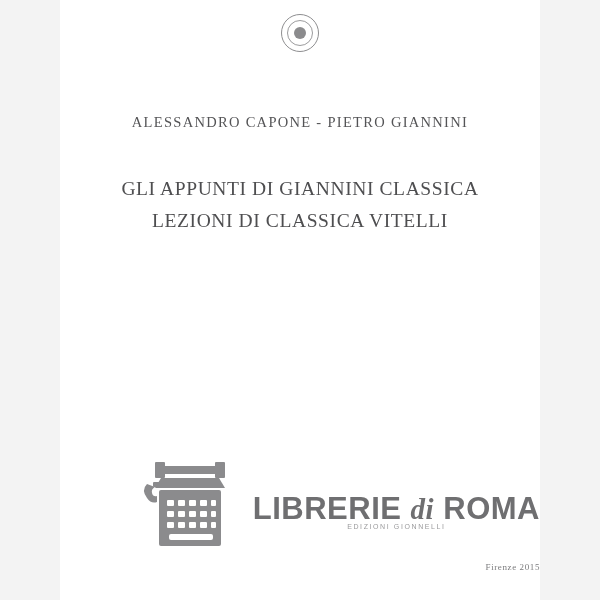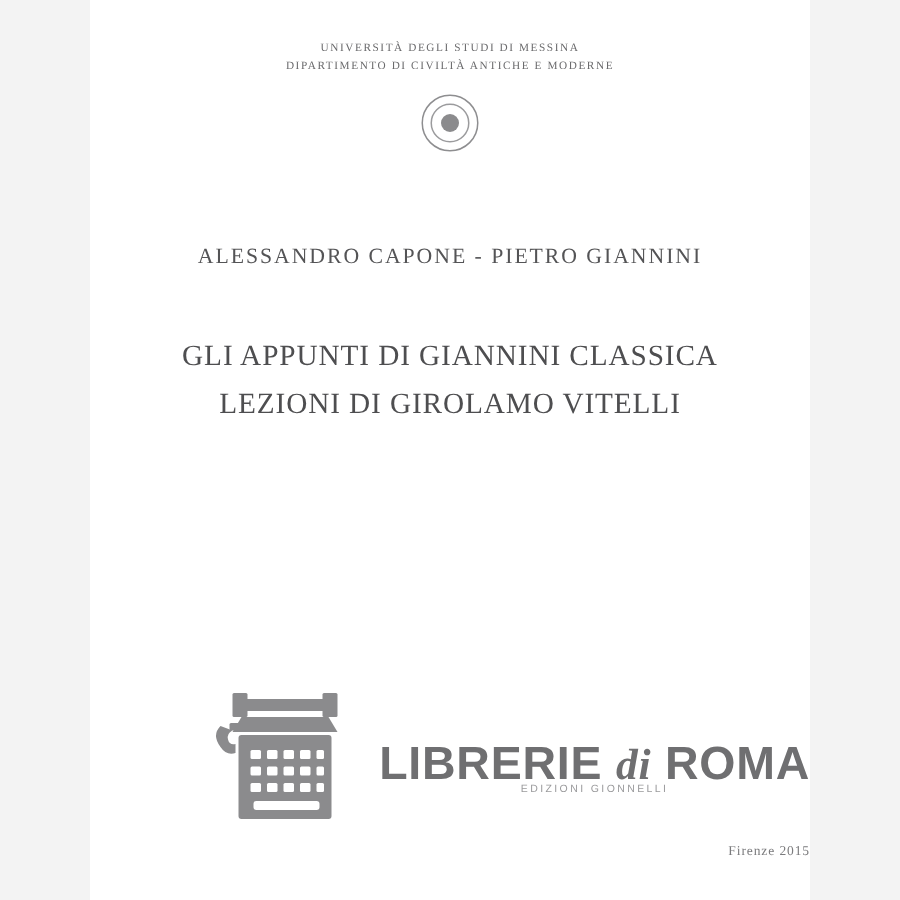--- a/index.html
+++ b/index.html
@@ -166,36 +166,32 @@
 </head>
 <body>
 
 <div class="page">
 
   <div class="gutter left"></div>
   <div class="gutter right"></div>
 
   <div class="cover">
 
-    <div class="institution">
-      <div class="line">Università degli Studi di Messina</div>
-      <div class="line">Dipartimento di Civiltà Antiche e Moderne</div>
-    </div>
 
     <div class="crest">
       <div class="inner">
         <div class="core"></div>
       </div>
     </div>
 
     <div class="authors">ALESSANDRO CAPONE - PIETRO GIANNINI</div>
 
     <div class="title">
       <span class="tline">GLI APPUNTI DI GIANNINI CLASSICA</span>
-      <span class="tline">LEZIONI DI GIROLAMO VITELLI</span>
+      <span class="tline">LEZIONI DI CLASSICA VITELLI</span>
     </div>
 
     <div class="publisher">
       <div class="logo-row">
         <svg class="press-icon" viewBox="0 0 108 92">
           <g fill="#8b8b8d">
 
             <rect x="26" y="8" width="54" height="8" rx="1"></rect>
             <rect x="18" y="4" width="10" height="16" rx="1"></rect>
             <rect x="78" y="4" width="10" height="16" rx="1"></rect>

